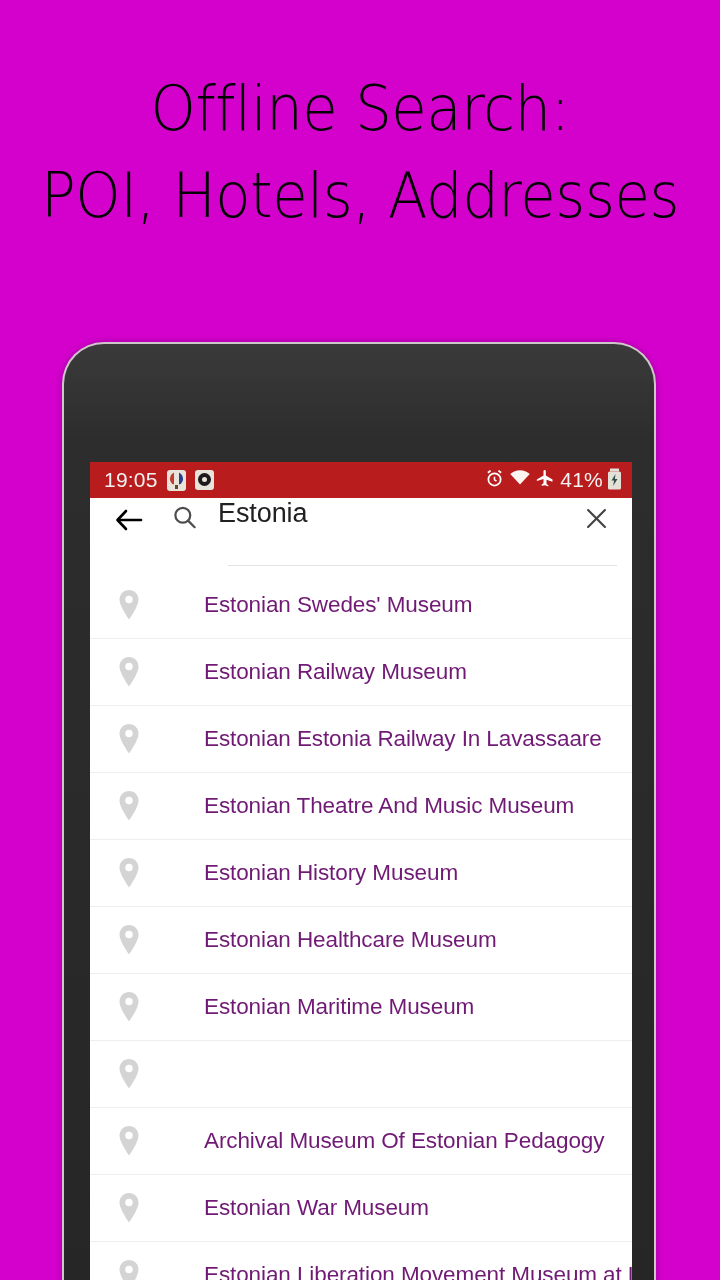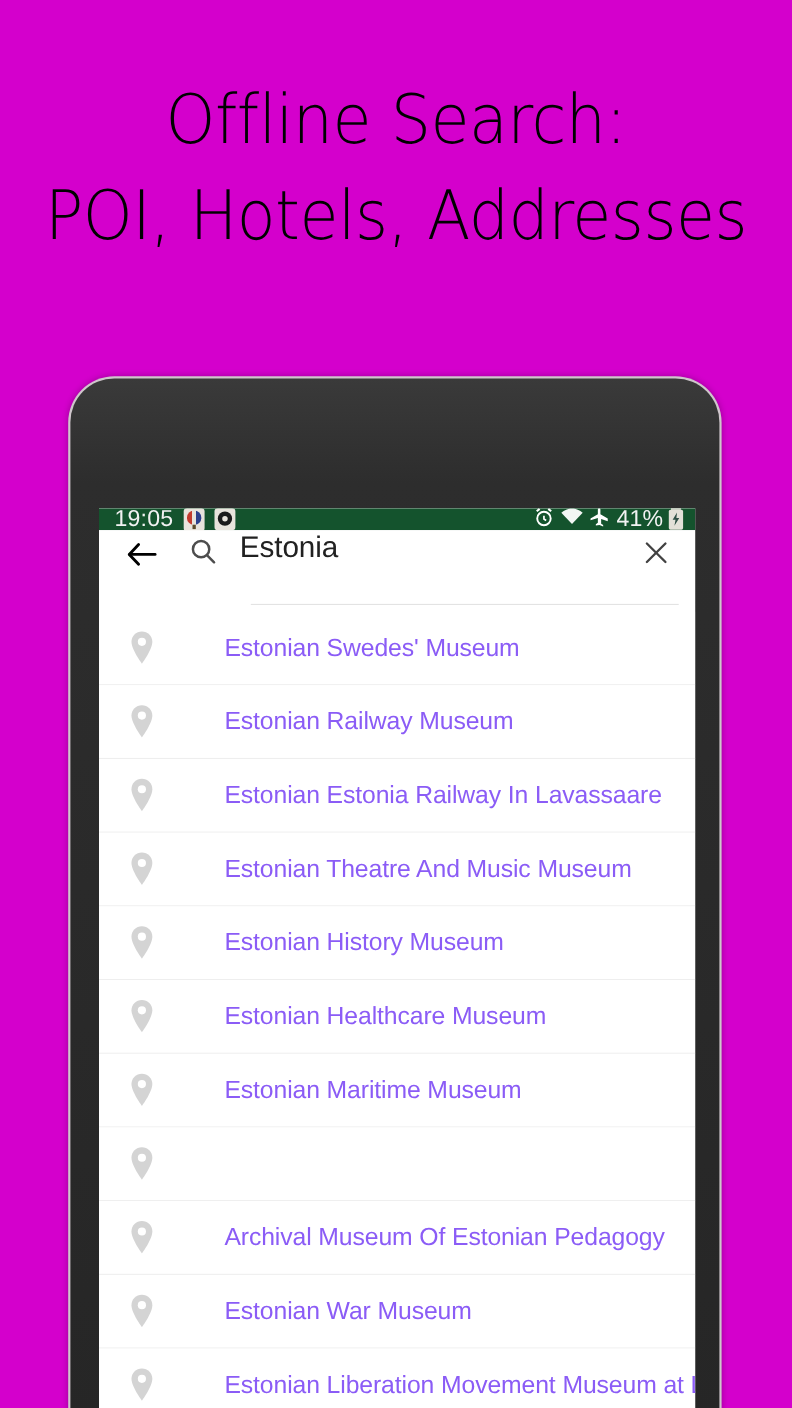--- a/index.html
+++ b/index.html
@@ -69,22 +69,22 @@
     left: 26px;
     top: 118px;
     width: 542px;
     bottom: 0;
     background: #ffffff;
     overflow: hidden;
   }
 
   
   .status-bar {
-    height: 20px;
-    background: #14532d;
+    height: 36px;
+    background: #b91c1c;
     display: flex;
     align-items: center;
     padding: 0 10px 0 14px;
     color: #ffffff;
     font-size: 20px;
   }
   .status-left {
     display: flex;
     align-items: center;
     gap: 9px;
@@ -211,21 +211,21 @@
   .pin-wrap {
     width: 34px;
     display: flex;
     align-items: center;
     justify-content: center;
     flex: 0 0 auto;
   }
   .result-label {
     margin-left: 58px;
     font-size: 22.5px;
-    color: #8b5cf6;
+    color: #701a75;
     white-space: nowrap;
     letter-spacing: -0.1px;
   }
 </style>
 </head>
 <body>
 
 <div class="promo">
   <span class="promo-line promo-line-1">Offline Search:</span>
   <span class="promo-line promo-line-2">POI, Hotels, Addresses</span>

